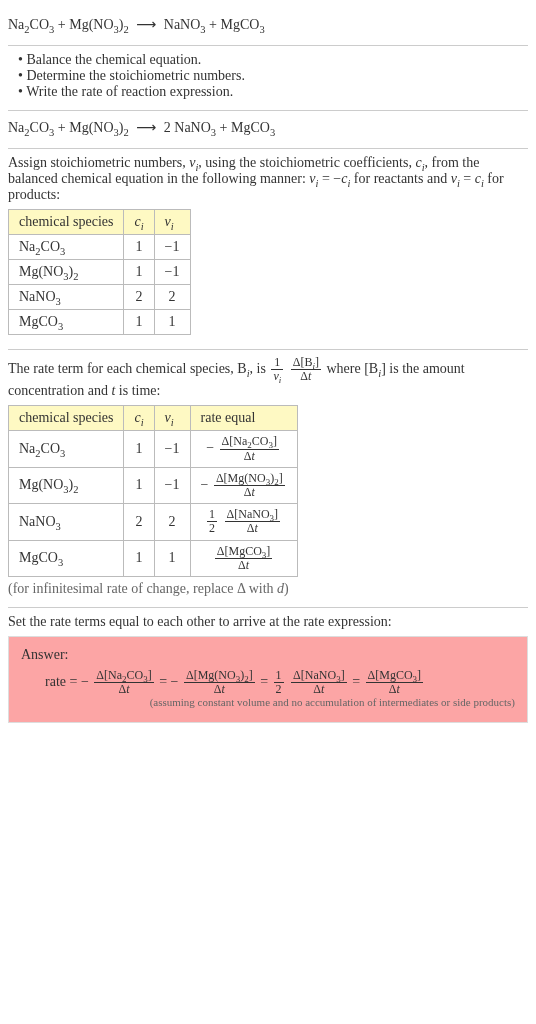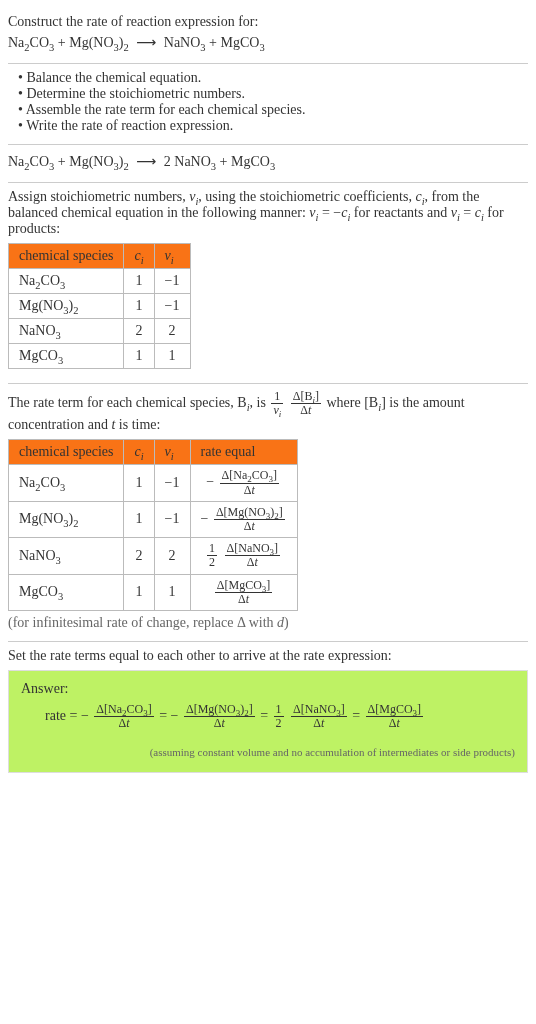--- a/index.html
+++ b/index.html
@@ -45,21 +45,21 @@
   border-collapse: collapse;
   margin: 6px 0 4px 0;
 }
 table.coef th, table.coef td {
   border: 1px solid #bbb;
   padding: 4px 10px;
   text-align: left;
   font-weight: normal;
 }
 table.coef th {
-  background: #f97316;
+  background: #fef9c3;
 }
 table.coef td.center {
   text-align: center;
 }
 .inline-frac {
   display: inline-block;
   vertical-align: middle;
   text-align: center;
   font-size: 12px;
   line-height: 1.1;
@@ -73,55 +73,53 @@
 .inline-frac .den {
   display: block;
   padding: 0 2px;
 }
 .small-note {
   font-size: 14px;
   color: #666;
   margin-top: 2px;
 }
 .answer-box {
-  background: #bef264;
+  background: #fca5a5;
   border: 1px solid #ddd;
   padding: 10px 12px 14px 12px;
   margin-top: 6px;
 }
 .answer-title {
   margin-bottom: 6px;
 }
 .answer-eqn {
   margin-left: 24px;
   white-space: nowrap;
 }
 .answer-note {
   font-size: 11px;
   color: #666;
   text-align: right;
-  margin-top: 16px;
+  margin-top: 0;
 }
 </style>
 </head>
 <body>
 
 <div class="section">
-  <div class="prompt">Construct the rate of reaction expression for:</div>
   <div class="eqn">
     <span><span>Na</span><sub>2</sub><span>CO</span><sub>3</sub></span><span> + </span><span><span>Mg(NO</span><sub>3</sub><span>)</span><sub>2</sub></span>
     <span class="arrow">⟶</span>
     <span><span>NaNO</span><sub>3</sub></span><span> + </span><span><span>MgCO</span><sub>3</sub></span>
   </div>
 </div>
 
 <div class="section">
   <div class="plan-item">• Balance the chemical equation.</div>
   <div class="plan-item">• Determine the stoichiometric numbers.</div>
-  <div class="plan-item">• Assemble the rate term for each chemical species.</div>
   <div class="plan-item">• Write the rate of reaction expression.</div>
 </div>
 
 <div class="section">
   <div class="eqn">
     <span><span>Na</span><sub>2</sub><span>CO</span><sub>3</sub></span><span> + </span><span><span>Mg(NO</span><sub>3</sub><span>)</span><sub>2</sub></span>
     <span class="arrow">⟶</span>
     <span>2 </span><span><span>NaNO</span><sub>3</sub></span><span> + </span><span><span>MgCO</span><sub>3</sub></span>
   </div>
 </div>

